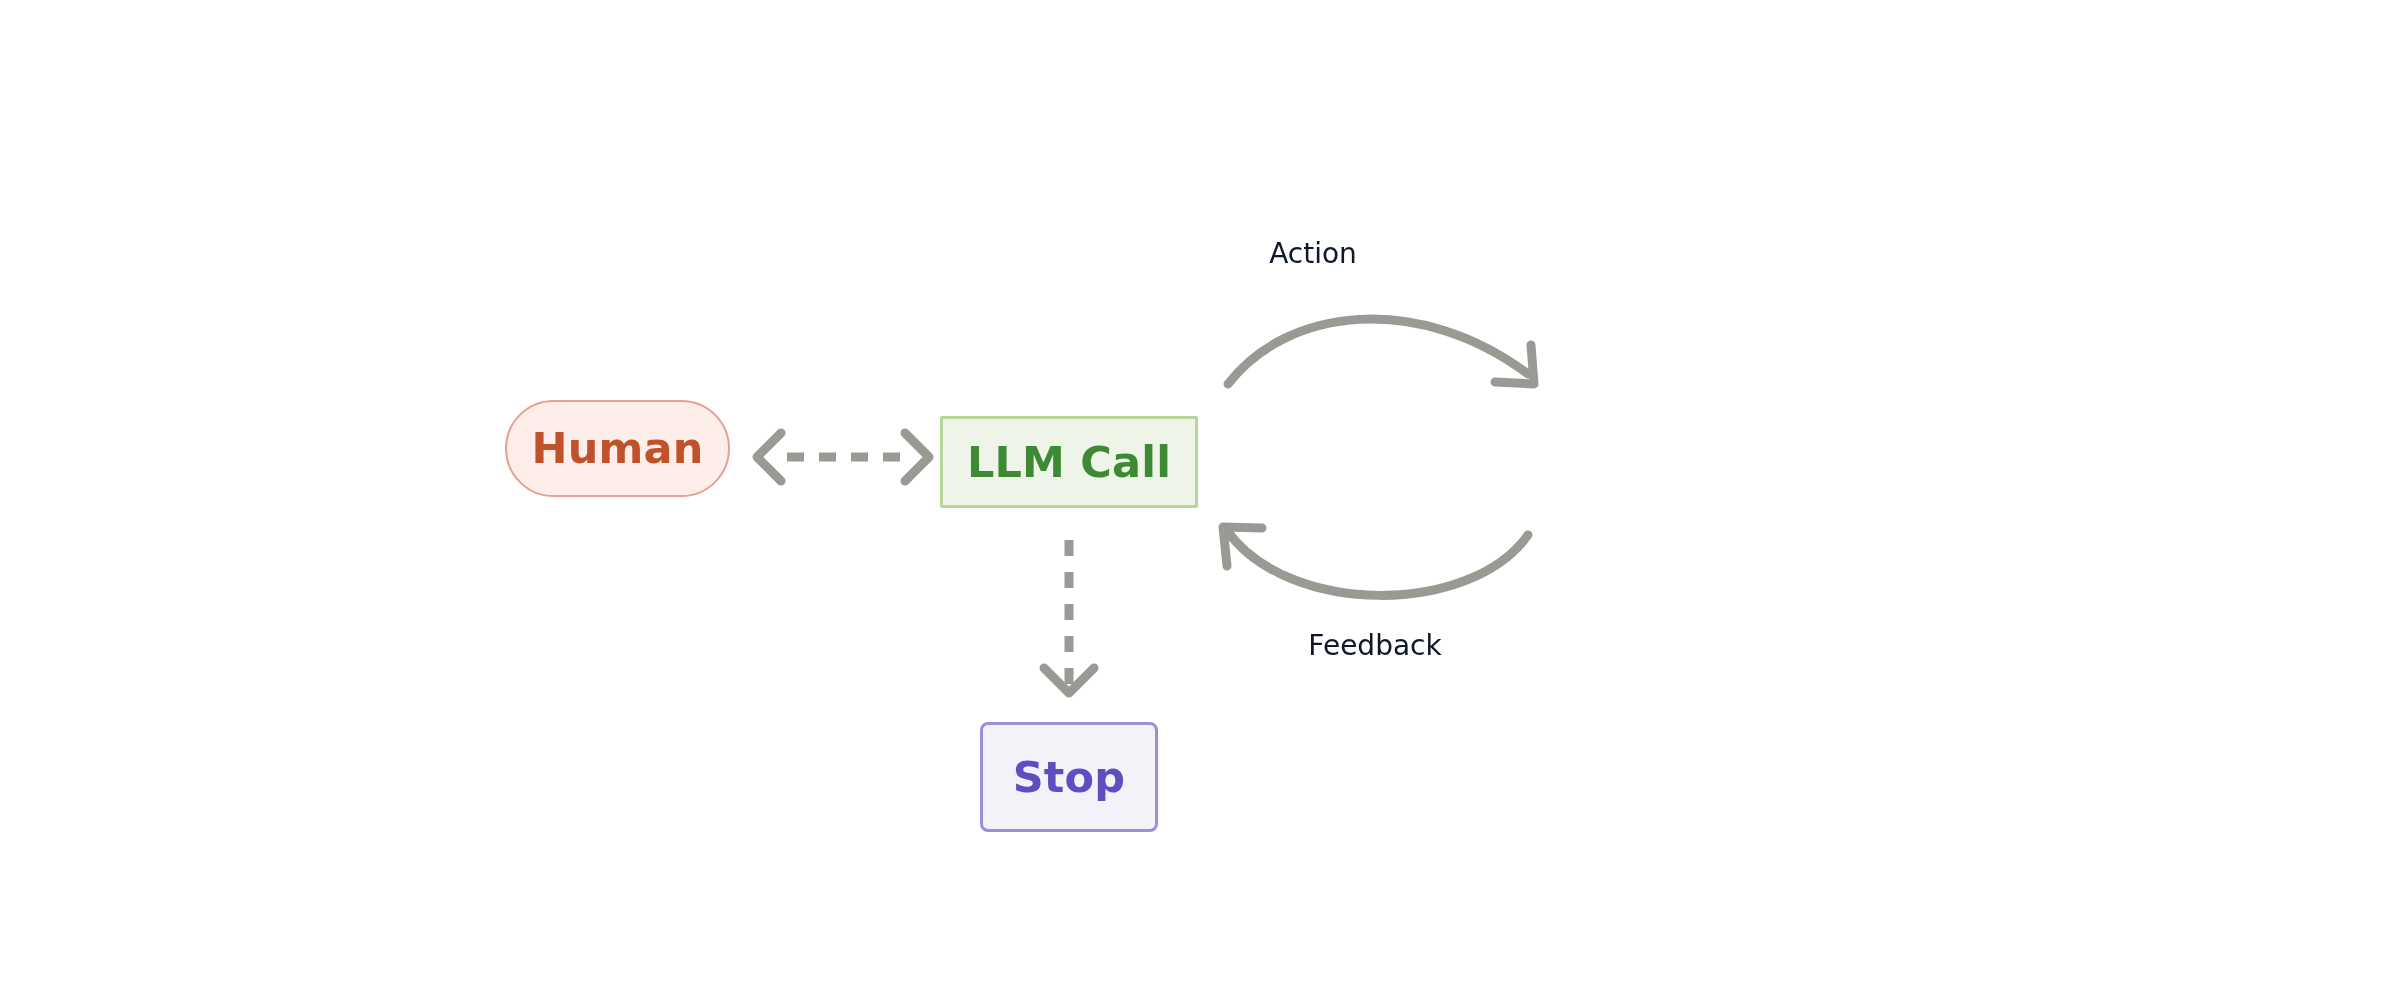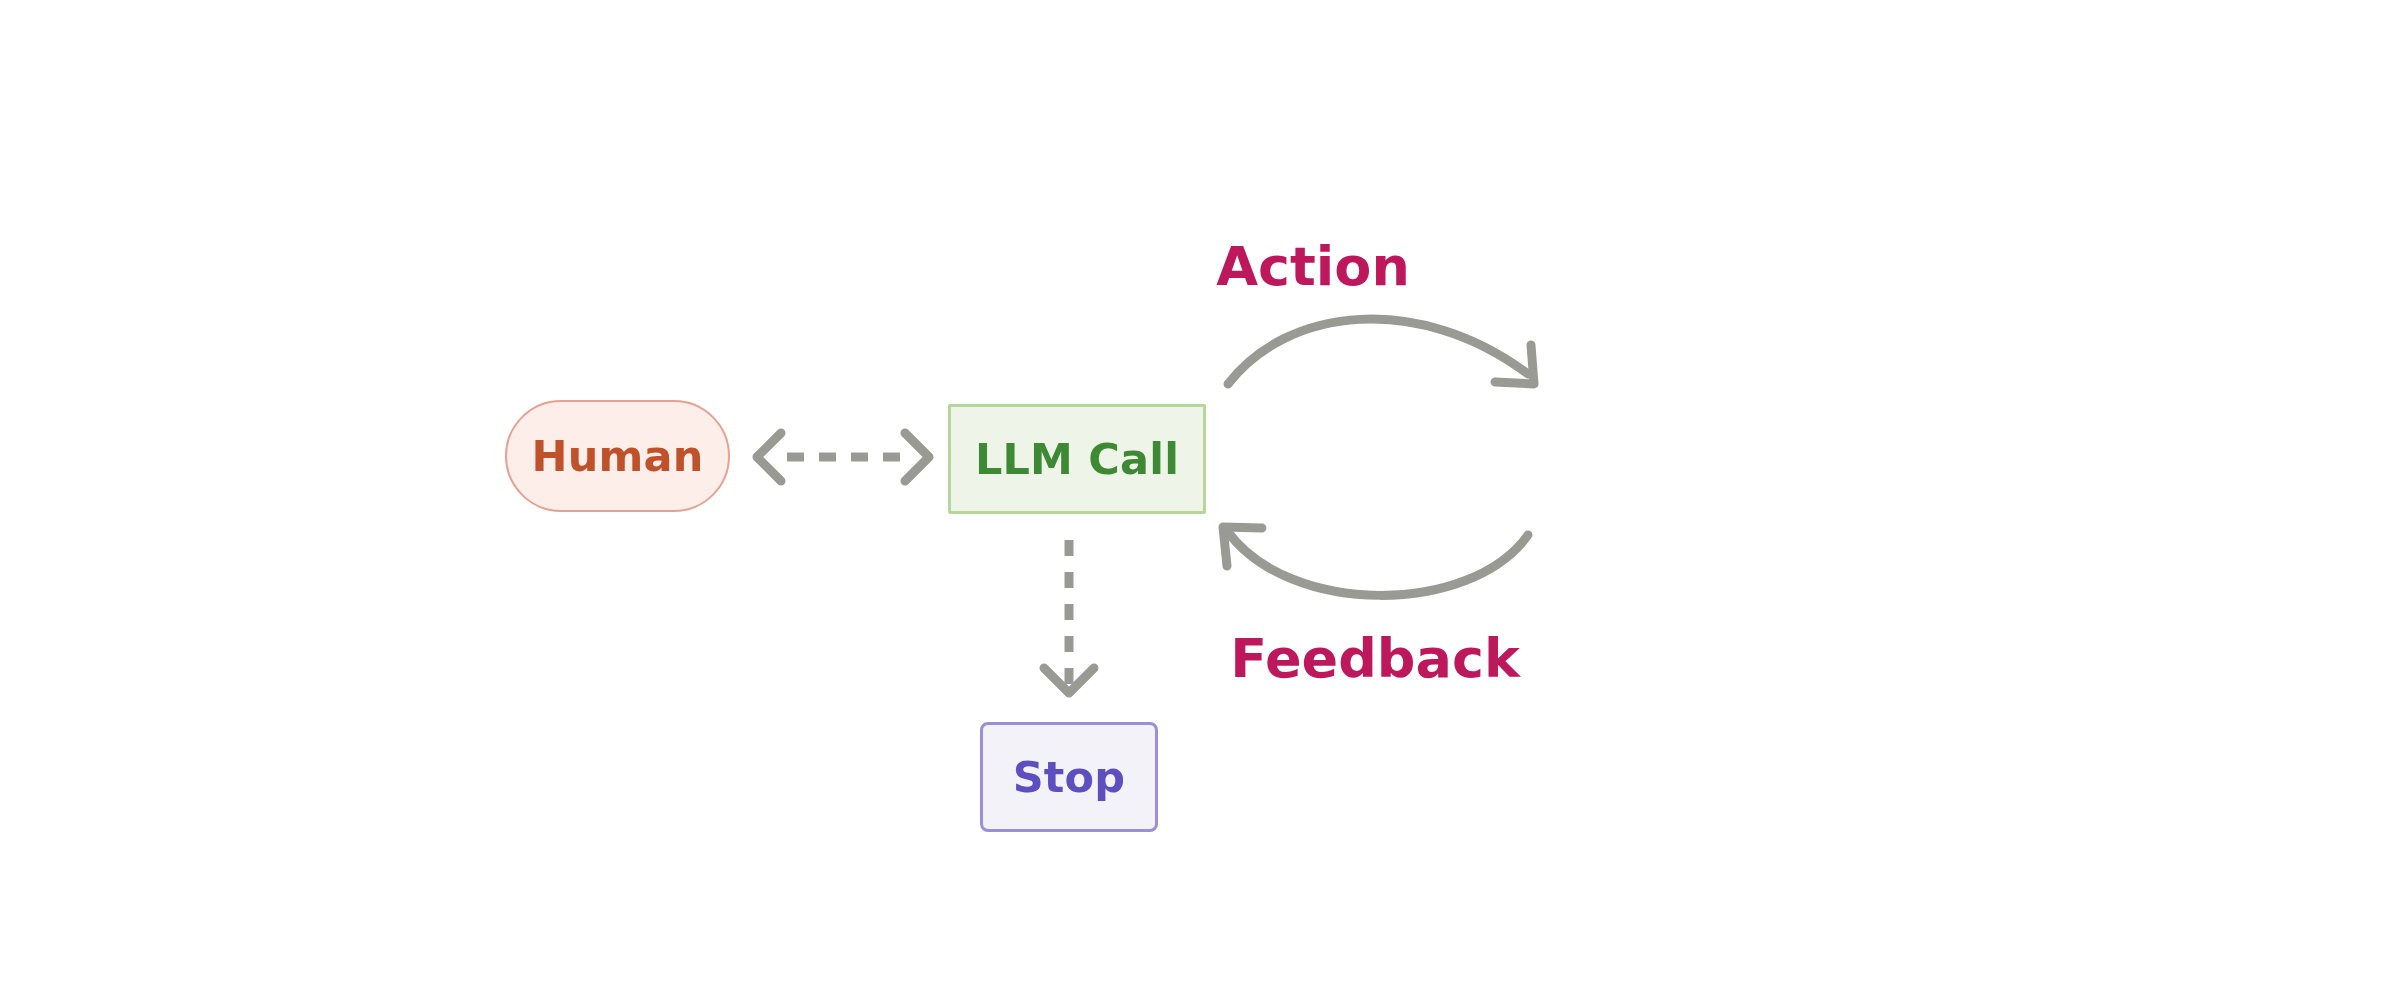--- a/index.html
+++ b/index.html
@@ -38,40 +38,39 @@
     font-weight: 700;
     letter-spacing: 0.2px;
     line-height: 1;
   }
 
   
   #node-human {
     left: 505px;
     top: 400px;
     width: 225px;
-    height: 112px;
+    height: 97px;
     background: #fdeeea;
     border: 2px solid #e5a193;
     border-radius: 58px;
   }
   #node-human .node-label {
     color: #c0522b;
     font-size: 43px;
   }
 
   
   #node-llm-call {
     left: 940px;
-    top: 404px;
+    top: 416px;
     width: 258px;
-    height: 110px;
+    height: 92px;
     background: #eef5e8;
     border: 3px solid #b6d79a;
     border-radius: 2px;
-    margin-left: 8px;
   }
   #node-llm-call .node-label {
     color: #3e8a34;
     font-size: 43px;
   }
 
   
   #node-environment {
     left: 1557px;
     top: 400px;
@@ -97,23 +96,23 @@
     border-radius: 8px;
   }
   #node-stop .node-label {
     color: #5d4fc0;
     font-size: 43px;
   }
 
   
   .edge-label {
     position: absolute;
-    color: #be185d;
-    font-size: 54px;
-    font-weight: 700;
+    color: #0f172a;
+    font-size: 28px;
+    font-weight: 400;
     white-space: nowrap;
     line-height: 1;
   }
   #label-action {
     left: 1313px;
     top: 240px;
     transform: translateX(-50%);
   }
   #label-feedback {
     left: 1375px;

